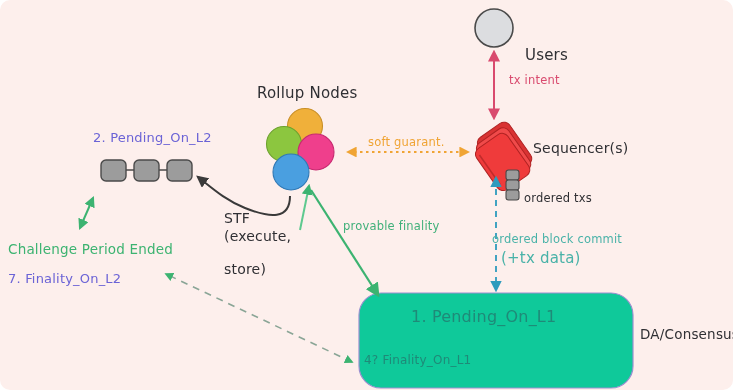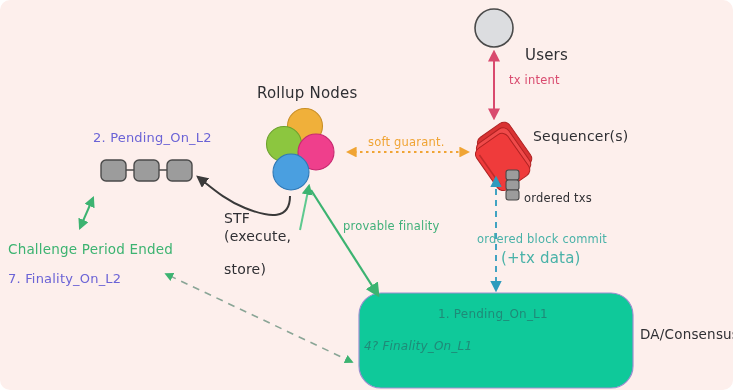--- a/index.html
+++ b/index.html
@@ -115,21 +115,21 @@
 
     <line x1="80" y1="228" x2="93" y2="198" stroke="#3cb371" stroke-width="2" marker-start="url(#arw-greens)" marker-end="url(#arw-greens)"></line>
 
     <line x1="352" y1="362" x2="166" y2="274" stroke="#8aa596" stroke-width="1.6" stroke-dasharray="7,6" marker-start="url(#arw-greens)" marker-end="url(#arw-greens)"></line>
   </svg>
 
   <div class="lbl lbl-dark" style="left:257px; top:85px; font-size:15px;">Rollup Nodes</div>
 
   <div class="lbl lbl-dark" style="left:525px; top:20px; font-size:15px;margin-top:27px;">Users</div>
 
-  <div class="lbl lbl-dark" style="left:533px; top:128px; font-size:14px;">Sequencer(s)</div>
+  <div class="lbl lbl-dark" style="left:533px; top:140px; font-size:14px;">Sequencer(s)</div>
 
   <div class="lbl lbl-dark" style="left:524px; top:176px; font-size:11.5px;margin-top:16px;">ordered txs</div>
 
   <div class="lbl lbl-dark" style="left:640px; top:327px; font-size:13.5px;">DA/Consensus</div>
 
   <div class="lbl lbl-pink" style="left:509px; top:74px; font-size:11.5px;">tx intent</div>
 
   <div class="lbl lbl-orange" style="left:368px; top:136px; font-size:11.5px;">soft guarant.</div>
 
 
@@ -138,20 +138,20 @@
   <div class="lbl lbl-dark" style="left:224px; top:210px; font-size:14px;">STF</div>
   <div class="lbl lbl-dark" style="left:224px; top:228px; font-size:14px;">(execute,</div>
   <div class="lbl lbl-dark" style="left:224px; top:246px; font-size:14px;margin-top:15px;">store)</div>
 
   <div class="lbl lbl-green" style="left:8px; top:242px; font-size:13.5px;">Challenge Period Ended</div>
 
   <div class="lbl lbl-purple" style="left:8px; top:272px; font-size:13px;">7. Finality_On_L2</div>
 
   <div class="lbl lbl-green2" style="left:343px; top:220px; font-size:11.5px;">provable finality</div>
 
-  <div class="lbl lbl-teal" style="left:477px; top:233px; font-size:11.5px;">ordered block commit</div>
+  <div class="lbl lbl-teal" style="left:492px; top:233px; font-size:11.5px;">ordered block commit</div>
   <div class="lbl lbl-teal" style="left:501px; top:250px; font-size:15px;">(+tx data)</div>
 
-  <div class="lbl lbl-boxtxt" style="left:438px; top:308px; font-size:12px;">1. Pending_On_L1</div>
+  <div class="lbl lbl-boxtxt" style="left:411px; top:308px; font-size:16px;">1. Pending_On_L1</div>
 
-  <div class="lbl lbl-boxtxt" style="left:364px; top:340px; font-size:12px;font-style:italic;">4? Finality_On_L1</div>
+  <div class="lbl lbl-boxtxt" style="left:364px; top:354px; font-size:12px;">4? Finality_On_L1</div>
 
 </div>
 
 </body></html>

